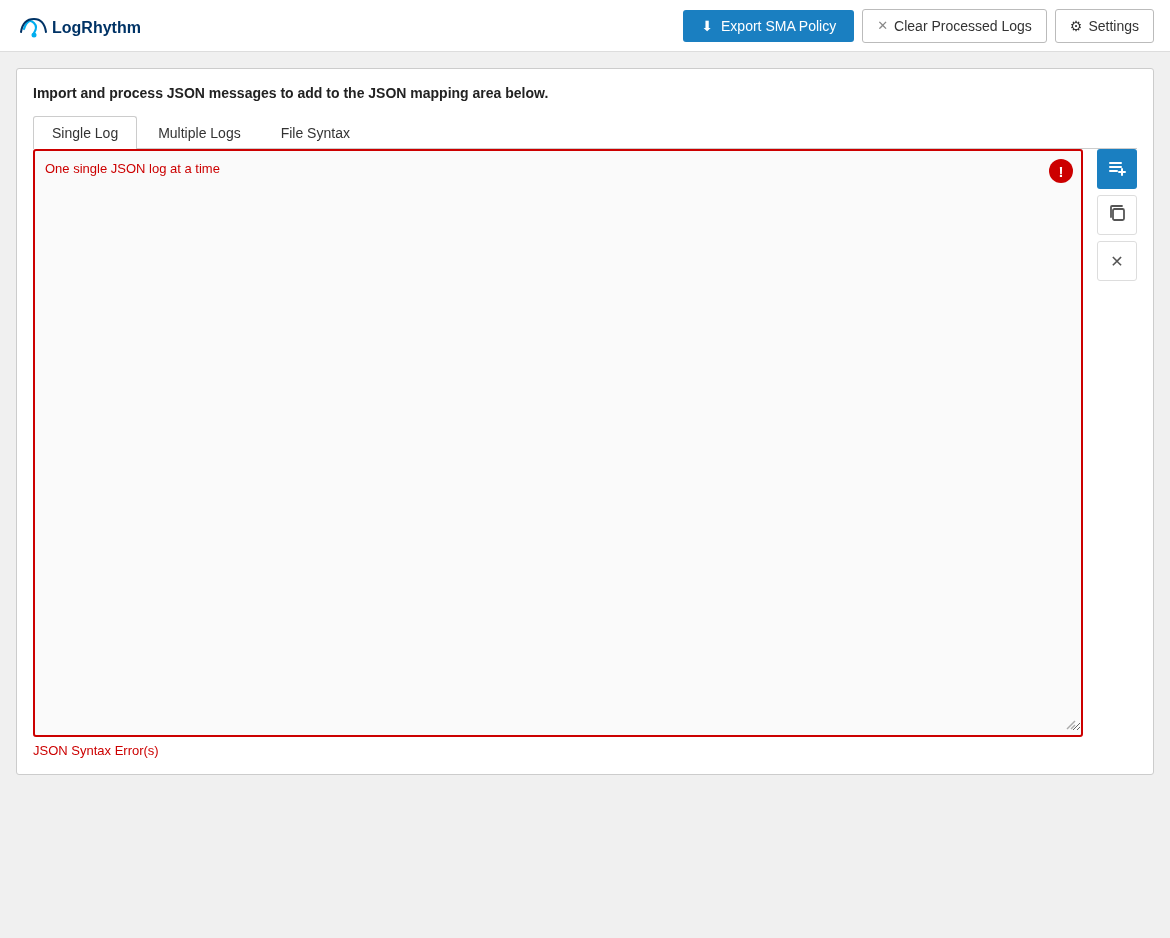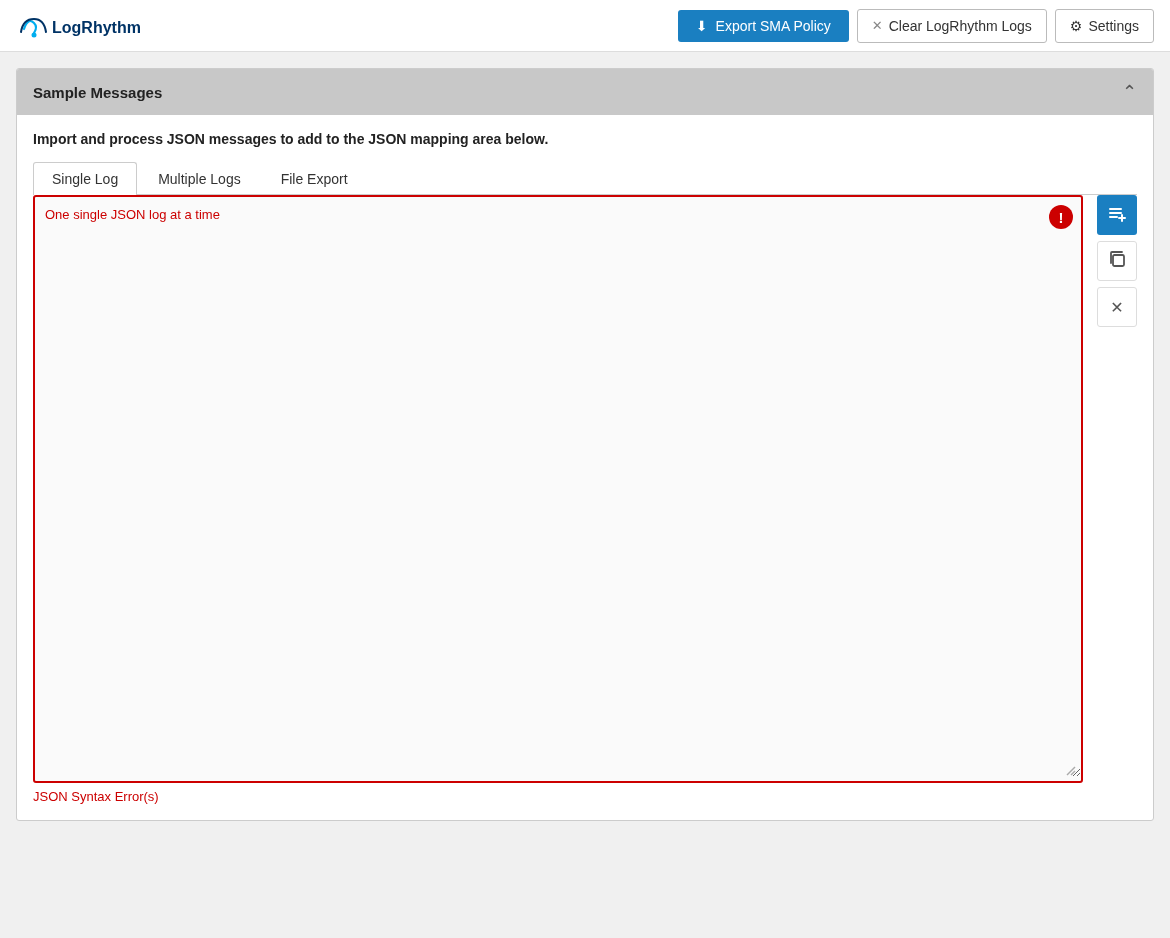--- a/index.html
+++ b/index.html
@@ -254,48 +254,44 @@
       </svg>
     </div>
   </div>
   <div class="header-buttons">
     <button class="btn-export">
       <span>⬇</span>
       <span>Export SMA Policy</span>
     </button>
     <button class="btn-clear">
       <span style="color:#888; font-size:13px;">✕</span>
-      <span>Clear LogRhythm Logs</span>
+      <span>Clear Processed Logs</span>
     </button>
     <button class="btn-settings">
       <span>⚙</span>
       <span>Settings</span>
     </button>
   </div>
 </div>
 
 <div class="main-content">
 
   <div class="panel">
-    <div class="panel-header">
-      <span class="panel-header-title">Sample Messages</span>
-      <span class="panel-toggle-icon">⌃</span>
-    </div>
     <div class="panel-body">
       <div class="panel-description">Import and process JSON messages to add to the JSON mapping area below.</div>
 
       <div class="tabs">
         <div class="tab active">
           <span>Single Log</span>
         </div>
         <div class="tab">
           <span>Multiple Logs</span>
         </div>
         <div class="tab">
-          <span>File Export</span>
+          <span>File Syntax</span>
         </div>
       </div>
 
       <div class="textarea-container">
         <div class="textarea-wrapper">
           <div class="textarea-placeholder" style="display: block;">One single JSON log at a time</div>
           <div class="error-icon">
             <span style="font-weight:900; font-size:15px;">!</span>
           </div>
           <textarea class="log-textarea" style=""></textarea>

